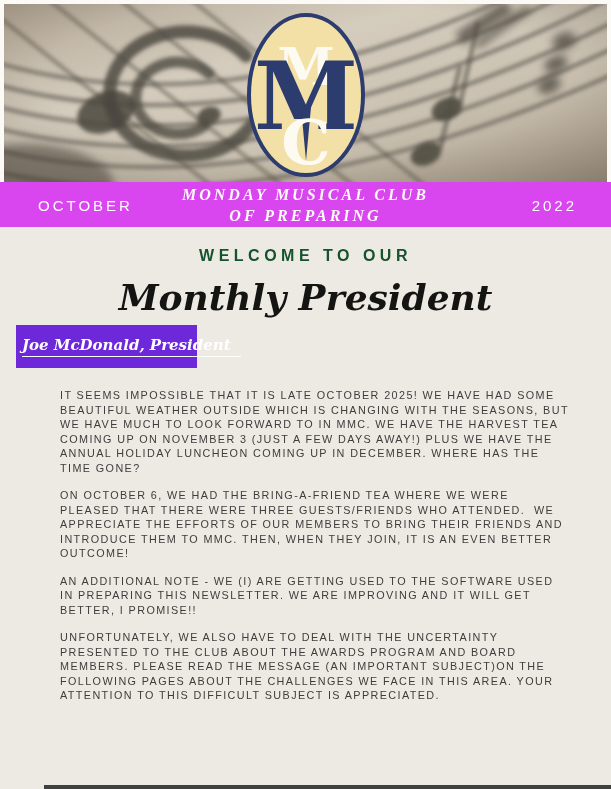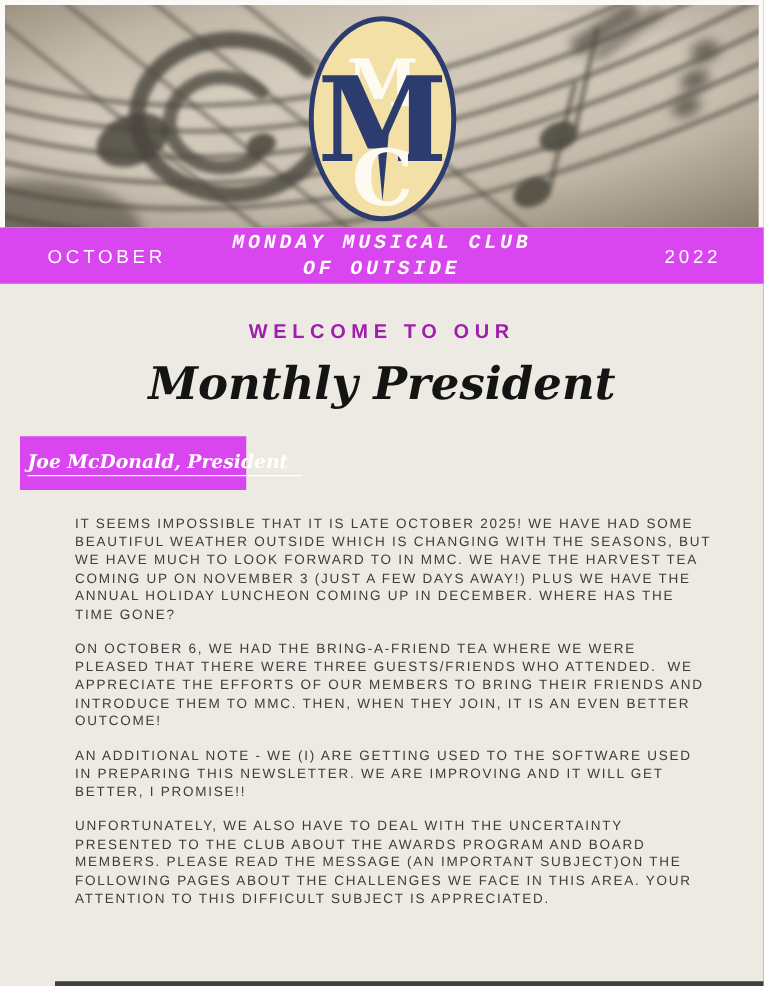--- a/index.html
+++ b/index.html
@@ -36,39 +36,39 @@
     position:absolute;left:38px;top:50%;transform:translateY(-46%);
     font-size:15px;letter-spacing:3px;color:#fdfdfd;
   }
   .banner-year{
     position:absolute;right:34px;top:50%;transform:translateY(-46%);
     font-size:15px;letter-spacing:3px;color:#fdfdfd;
   }
   .banner-club{
     height:100%;display:flex;flex-direction:column;justify-content:center;
     text-align:center;
-    font-family:Liberation Mono, monospace;
+    font-family:Liberation Serif, serif;
     font-style:italic;font-weight:bold;font-size:16px;line-height:21px;
     letter-spacing:3px;color:#fcfbf8;
   }
 
   
   .content{position:absolute;top:227px;left:0;right:0;}
   .welcome{
-    margin-top:30px;text-align:center;
-    font-size:16px;font-weight:bold;letter-spacing:4.5px;color:#a21caf;
+    margin-top:20px;text-align:center;
+    font-size:16px;font-weight:bold;letter-spacing:4.5px;color:#14532d;
   }
   .title{
     margin:12px 0 0 0;text-align:center;
     font-family:"DejaVu Serif","Liberation Serif",serif;
     font-style:italic;font-weight:bold;font-size:36px;line-height:40px;
     color:#141412;
   }
   .byline-box{
-    margin:22px 0 0 16px;width:181px;height:43px;background:#d946ef;
+    margin:8px 0 0 16px;width:181px;height:43px;background:#6d28d9;
     display:flex;align-items:center;box-sizing:border-box;padding-left:6px;
   }
   .byline{
     font-family:"DejaVu Serif","Liberation Serif",serif;
     font-style:italic;font-weight:bold;font-size:15px;color:#ffffff;
     border-bottom:1.5px solid #ffffff;padding:0 10px 2px 0;white-space:nowrap;
   }
   .paragraphs{margin:20px 40px 0 44px;}
   .paragraphs p{
     margin:0 0 13px 16px;
@@ -171,21 +171,21 @@
       <text x="61" y="118" font-size="94" text-anchor="middle" fill="#2d3c6f">M</text>
       <polygon points="56,96 66,96 61,150" fill="#2d3c6f"></polygon>
       <text x="61" y="153" font-size="62" text-anchor="middle" fill="#fdfaf1">C</text>
     </svg>
   </div>
 
   <div class="banner">
     <div class="banner-month">OCTOBER</div>
     <div class="banner-club">
       <div>MONDAY MUSICAL CLUB</div>
-      <div>OF OUTSIDE</div>
+      <div>OF PREPARING</div>
     </div>
     <div class="banner-year">2022</div>
   </div>
 
   <div class="content">
     <div class="welcome">WELCOME TO OUR</div>
     <h1 class="title">Monthly President</h1>
 
     <div class="byline-box">
       <span class="byline">Joe McDonald, President</span>

